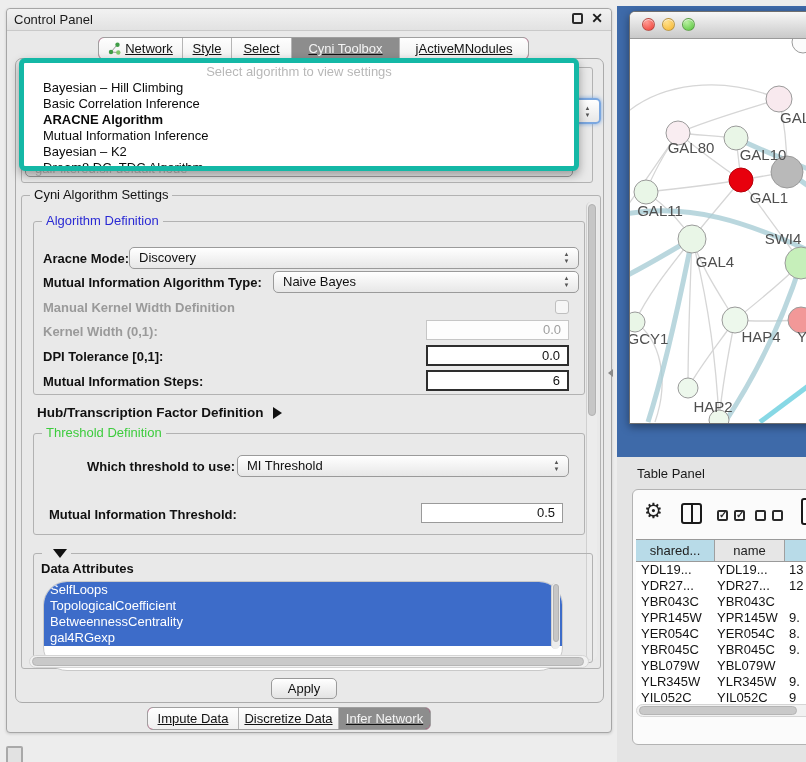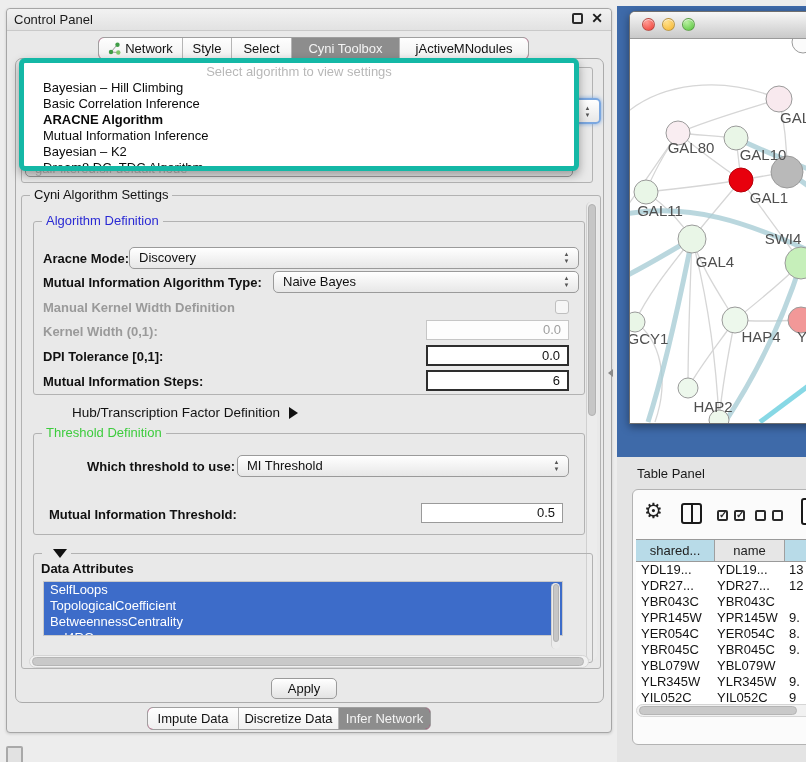--- a/index.html
+++ b/index.html
@@ -13,41 +13,41 @@
   .cp-titlebar { position:absolute; left:0; top:0; right:0; height:22px;
         background:linear-gradient(#f2f2f2,#e2e2e2); border-bottom:1px solid #c9c9c9;
         border-radius:4px 4px 0 0; }
   .cp-title { position:absolute; left:7px; top:3px; font-size:13px; color:#1a1a1a; }
   .cp-float { position:absolute; right:28px; top:4px; width:11px; height:11px;
         border:2px solid #2a2a2a; border-radius:2px; }
   .cp-close { position:absolute; right:8px; top:1px; font-size:14px; font-weight:bold; color:#1a1a1a; }
 
   
   .tabbar { position:absolute; display:flex; height:23px; border:1px solid #9f9f9f;
-        border-radius:6px; overflow:hidden; background:#be185d; }
+        border-radius:6px; overflow:hidden; background:#be185d;text-decoration:underline; }
   .tab { height:100%; line-height:21px; text-align:center; font-size:13px; color:#111;
         background:linear-gradient(#fefefe,#f0f0f0); border-left:1px solid #b5b5b5; white-space:nowrap; }
   .tab:first-child { border-left:none; }
   .tab.sel { background:#8d8d8d; color:#f4f4f4; }
   .tab .nicon { display:inline-block; vertical-align:-2px; margin-right:4px; }
 
   
   .content-box { position:absolute; left:8px; top:49px; width:589px; height:645px;
         border:1px solid #ababab; border-radius:7px; background:#e9e9e9; }
 
   
   .group { position:absolute; border:1px solid #b2b2b2; border-radius:3px; }
   .legend { position:absolute; top:-9px; left:8px; background:#e9e9e9; padding:0 4px;
         font-size:13px; white-space:nowrap; }
   .legend.blue { color:#2a2ad4; }
   .legend.green { color:#3ecc3e; }
 
   .lbl { position:absolute; font-size:13px; font-weight:bold; color:#111; white-space:nowrap; }
   .lbl.dis { color:#9a9a9a; }
-  .plain { font-weight:normal;margin-left:35px; }
+  .plain { font-weight:bold; }
 
   
   .combo { position:absolute; height:22px; border:1px solid #9a9a9a; border-radius:5px;
         background:linear-gradient(#ffffff,#e7e7e7); font-size:13px; line-height:20px;
         padding-left:9px; color:#111; }
   .spin { position:absolute; right:7px; top:3px; width:9px; color:#555; }
   .spin:before { content:"▲"; display:block; font-size:6px; line-height:7px; text-align:center; }
   .spin:after  { content:"▼"; display:block; font-size:6px; line-height:7px; text-align:center; }
 
   .field { position:absolute; background:#fff; border:1px solid #9a9a9a; text-align:right;
@@ -217,21 +217,21 @@
     <span>MI Threshold</span>
     <span class="spin"></span>
   </div>
   <span class="lbl" style="left:42px; top:498px;">Mutual Information Threshold:</span>
   <div class="field" style="left:414px; top:494px; width:142px;"><span>0.5</span></div>
 
   <div class="group" style="left:26px; top:544px; width:560px; height:110px;">
     <span class="legend"><span class="tri-down"></span></span>
   </div>
   <span class="lbl" style="left:34px; top:552px;">Data Attributes</span>
-  <div class="attr-list" style="left:36px; top:572px; width:520px; height:55px;">
+  <div class="attr-list" style="left:36px; top:572px; width:520px; height:90px;border-radius:24px;">
     <div class="attr-item">SelfLoops</div>
     <div class="attr-item">TopologicalCoefficient</div>
     <div class="attr-item">BetweennessCentrality</div>
     <div class="attr-item">gal4RGexp</div>
   </div>
   <div class="vtrack" style="left:544px; top:574px; width:9px; height:66px;">
     <div class="vthumb" style="top:1px; height:58px;"></div>
   </div>
   <div class="htrack" style="left:22px; top:646px; width:560px; height:13px;">
     <div class="hthumb" style="left:2px; width:552px;"></div>

